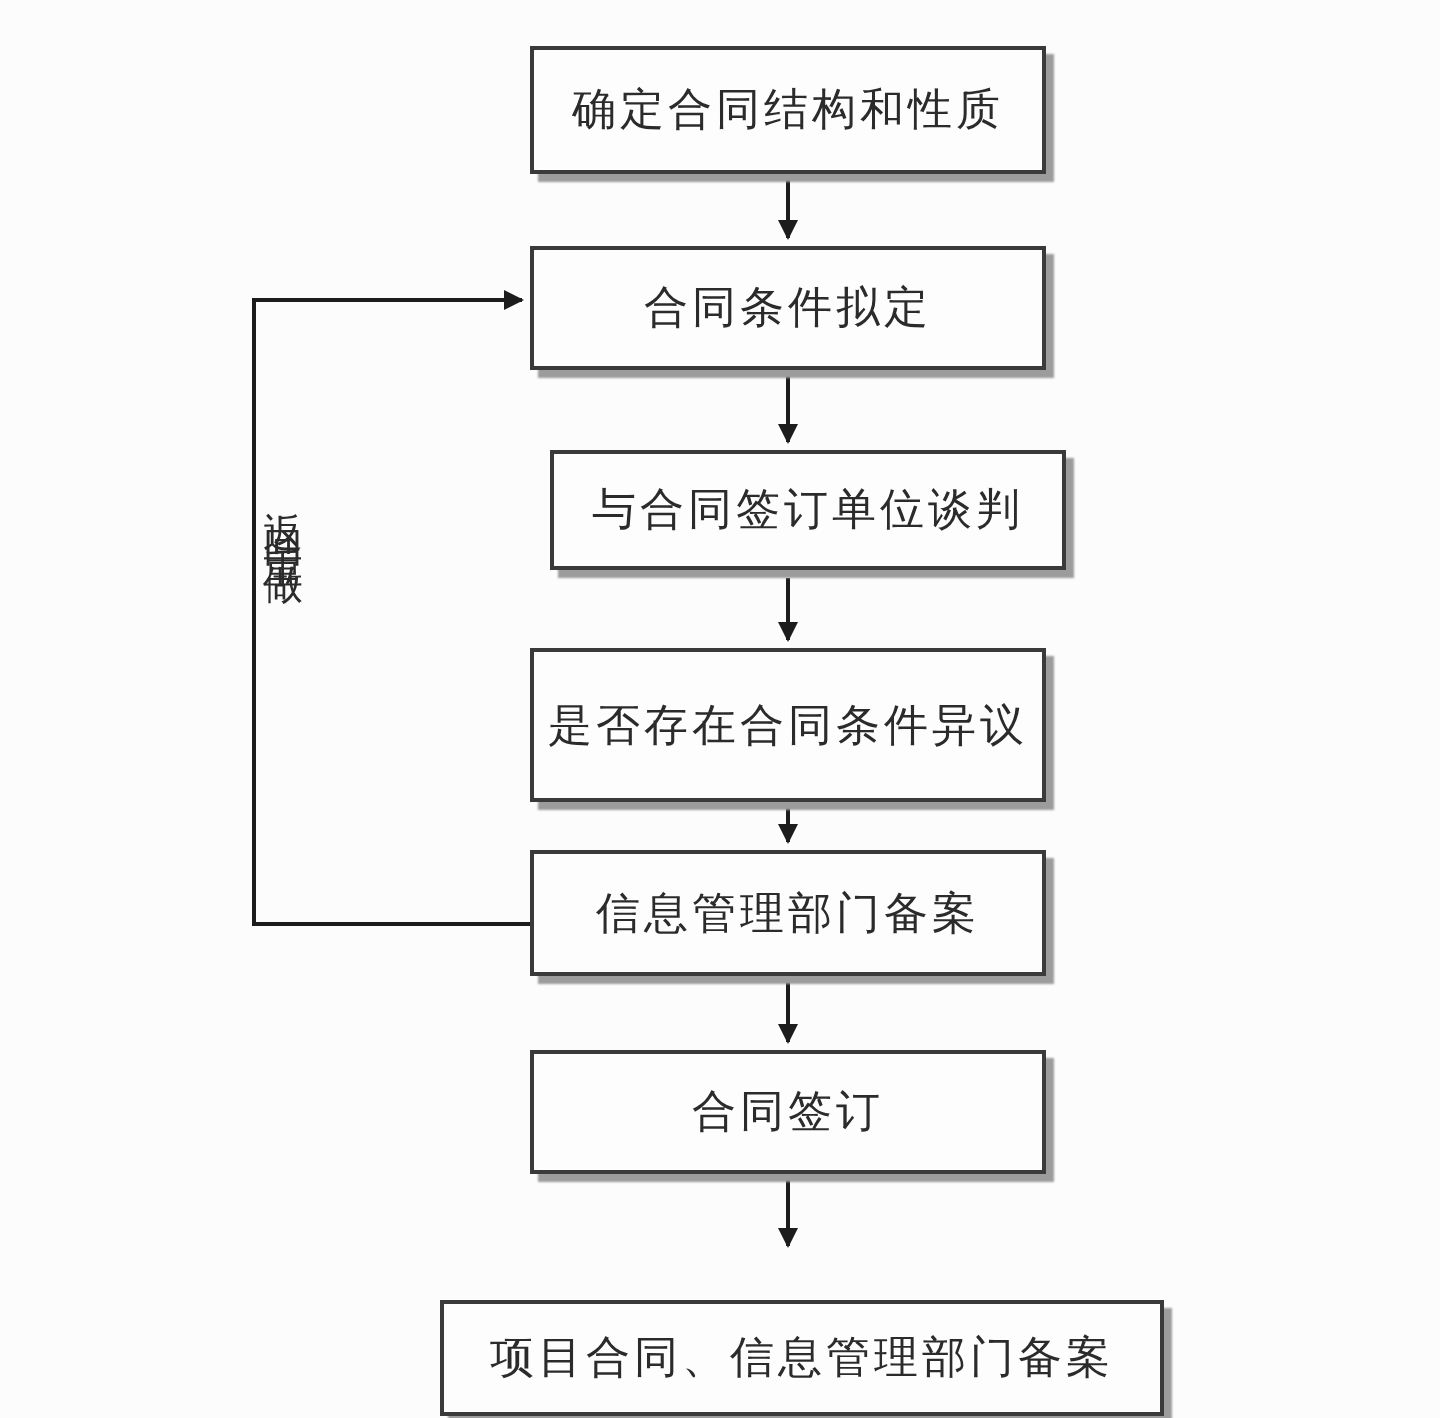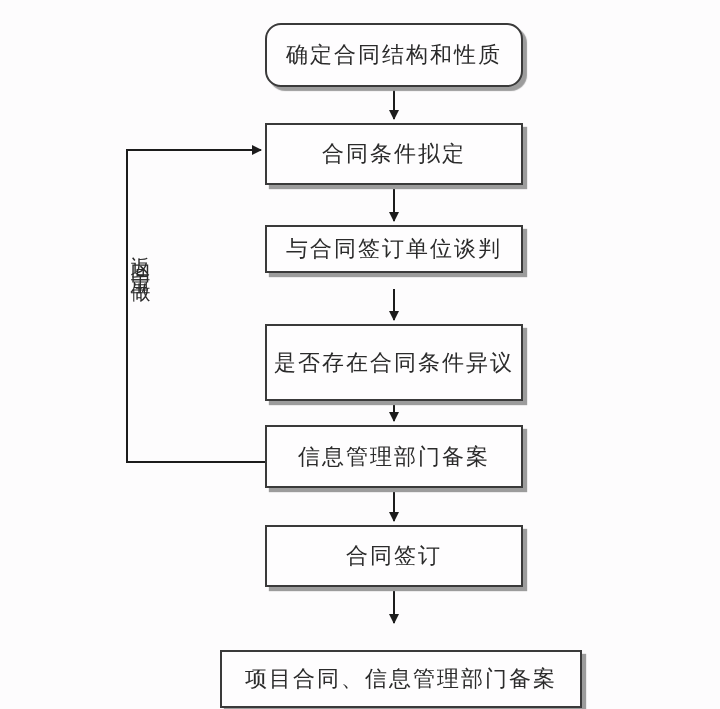--- a/index.html
+++ b/index.html
@@ -23,23 +23,23 @@
     box-shadow: 4px 4px 1px #9c9c9c;
     display: flex;
     align-items: center;
     justify-content: center;
     font-size: 22px;
     letter-spacing: 2px;
     color: #2b2b2b;
     text-align: center;
     z-index: 2;
   }
-  .box-1 { left: 265px; top: 23px;  width: 258px; height: 64px; border-radius: 16px; }
+  .box-1 { left: 265px; top: 23px;  width: 258px; height: 64px; }
   .box-2 { left: 265px; top: 123px; width: 258px; height: 62px; }
-  .box-3 { left: 265px; top: 225px; width: 258px; height: 48px; }
+  .box-3 { left: 275px; top: 225px; width: 258px; height: 60px; }
   .box-4 { left: 265px; top: 324px; width: 258px; height: 77px; }
   .box-5 { left: 265px; top: 425px; width: 258px; height: 63px; }
   .box-6 { left: 265px; top: 525px; width: 258px; height: 62px; }
   .box-7 { left: 220px; top: 650px; width: 362px; height: 58px; }
 
   .loop-label {
     position: absolute;
     left: 128px;
     top: 240px;
     writing-mode: vertical-lr;

